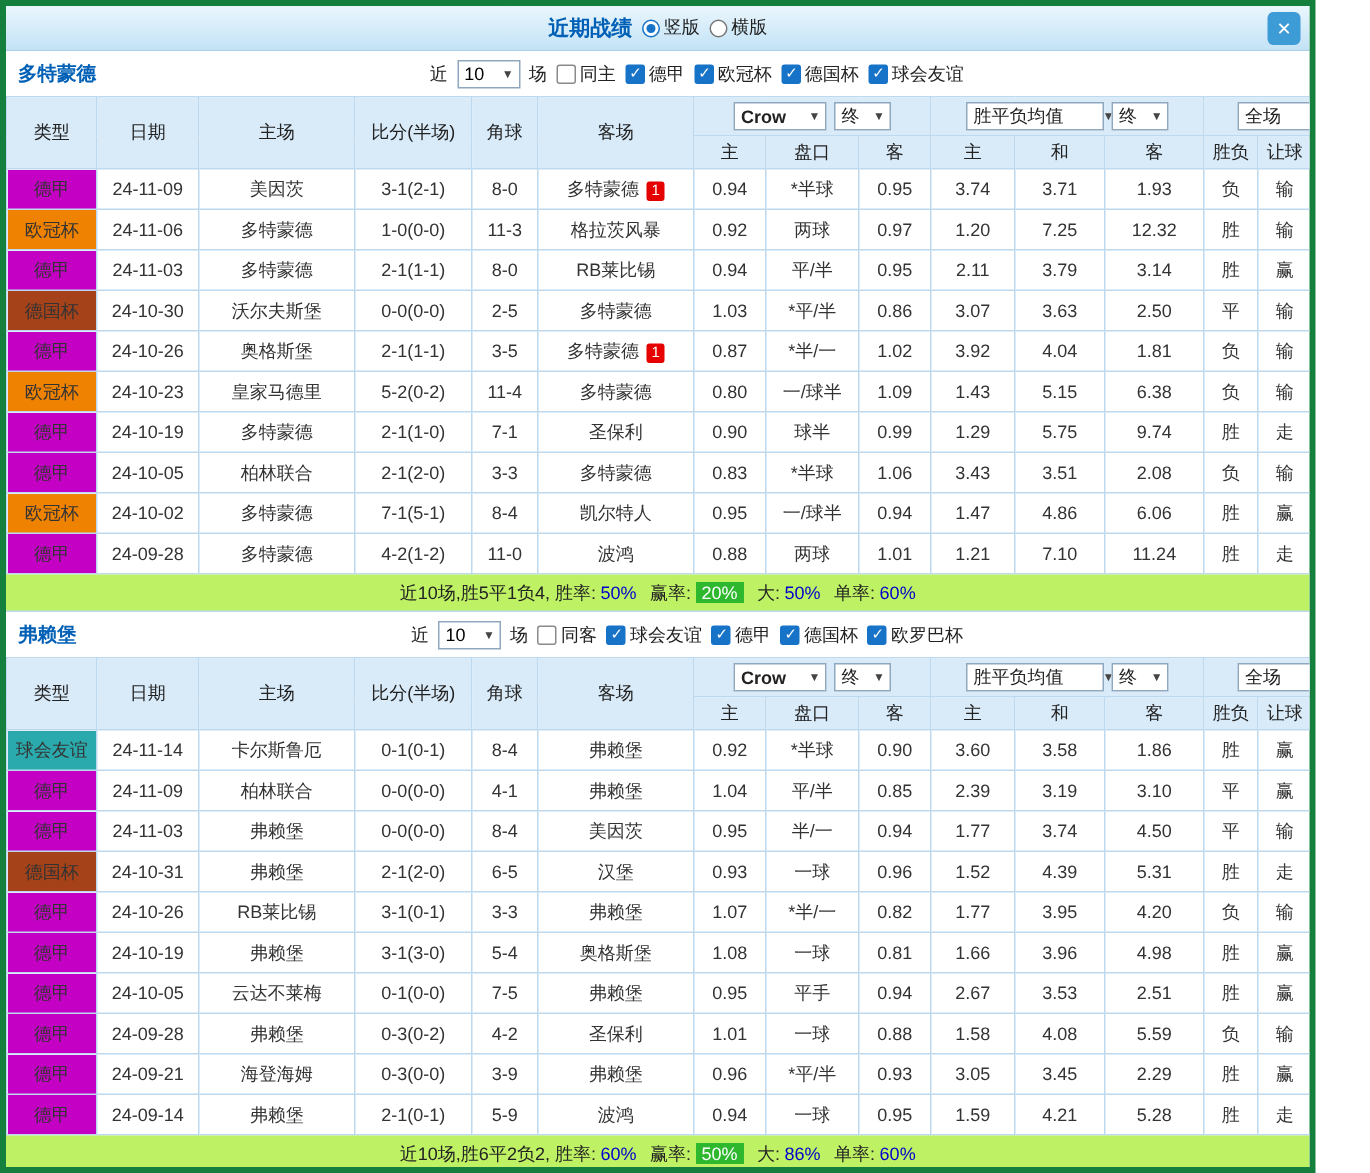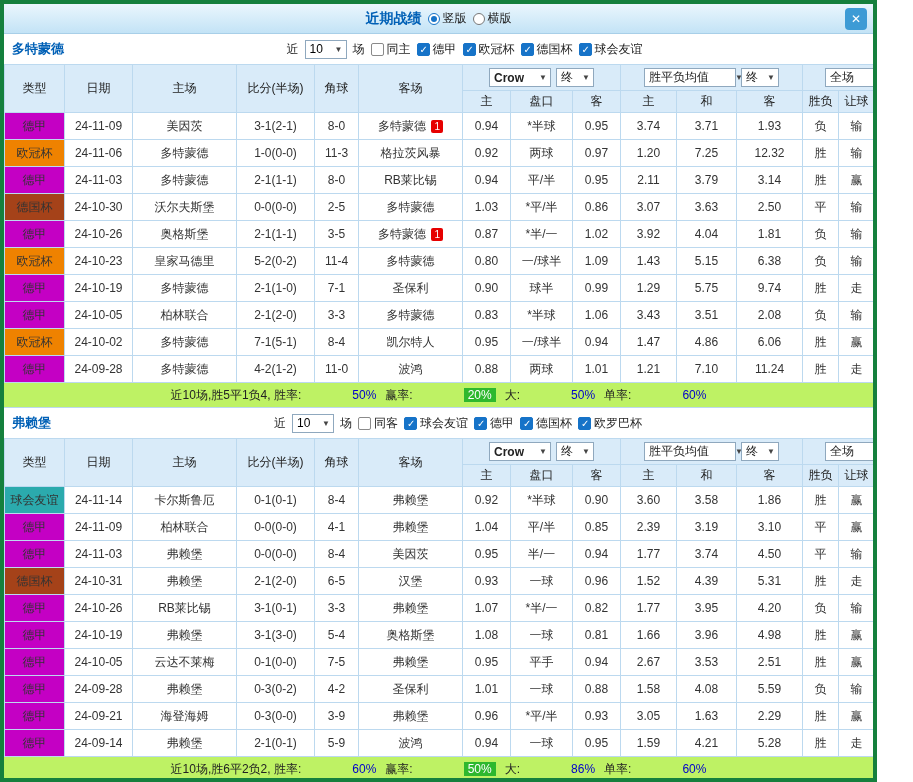--- a/index.html
+++ b/index.html
@@ -51,21 +51,21 @@
 
   td.type-cell { color: #fff; }
   .team-green { color: #009933; margin-top: 32px; }
   .c-red { color: #E60000; }
   .c-green { color: #009933; }
   .c-blue { color: #0000CC; }
   .badge { display: inline-block; background: #E60000; color: #fff; font-size: 10px; line-height: 13px; padding: 0 3px; margin-left: 2px; border-radius: 2px; }
 
   
   .summary { height: 25px; display: flex; align-items: center; justify-content: center; gap: 3px; border-bottom: 1px solid #BCD9EF; color: #222; background: #bef264; }
-  .pct { color: #0000CC; margin-left: 48px; }
+  .pct { color: #0000CC; }
   .pct.hl { background: #2EB82E; color: #fff; padding: 0 4px; }
   .sum-label { margin-left: 6px; }
 </style>
 </head>
 <body>
 
 <div class="window">
 
   <div class="titlebar">
     <div class="titlebar-center">
@@ -623,21 +623,21 @@
             <td class="type-cell" style="background:#C400C4">德甲</td>
             <td>24-09-21</td>
             <td class="">海登海姆</td>
             <td class="c-red">0-3(0-0)</td>
             <td>3-9</td>
             <td class="team-green">弗赖堡</td>
             <td>0.96</td>
             <td class="c-red">*平/半</td>
             <td>0.93</td>
             <td>3.05</td>
-            <td class="c-blue">1.63</td>
+            <td class="c-blue">3.45</td>
             <td>2.29</td>
             <td class="c-red">胜</td>
             <td class="c-red">赢</td>
             <td class="c-red">大</td>
           </tr>
           <tr>
             <td class="type-cell" style="background:#C400C4">德甲</td>
             <td>24-09-14</td>
             <td class="team-green">弗赖堡</td>
             <td class="c-red">2-1(0-1)</td>

